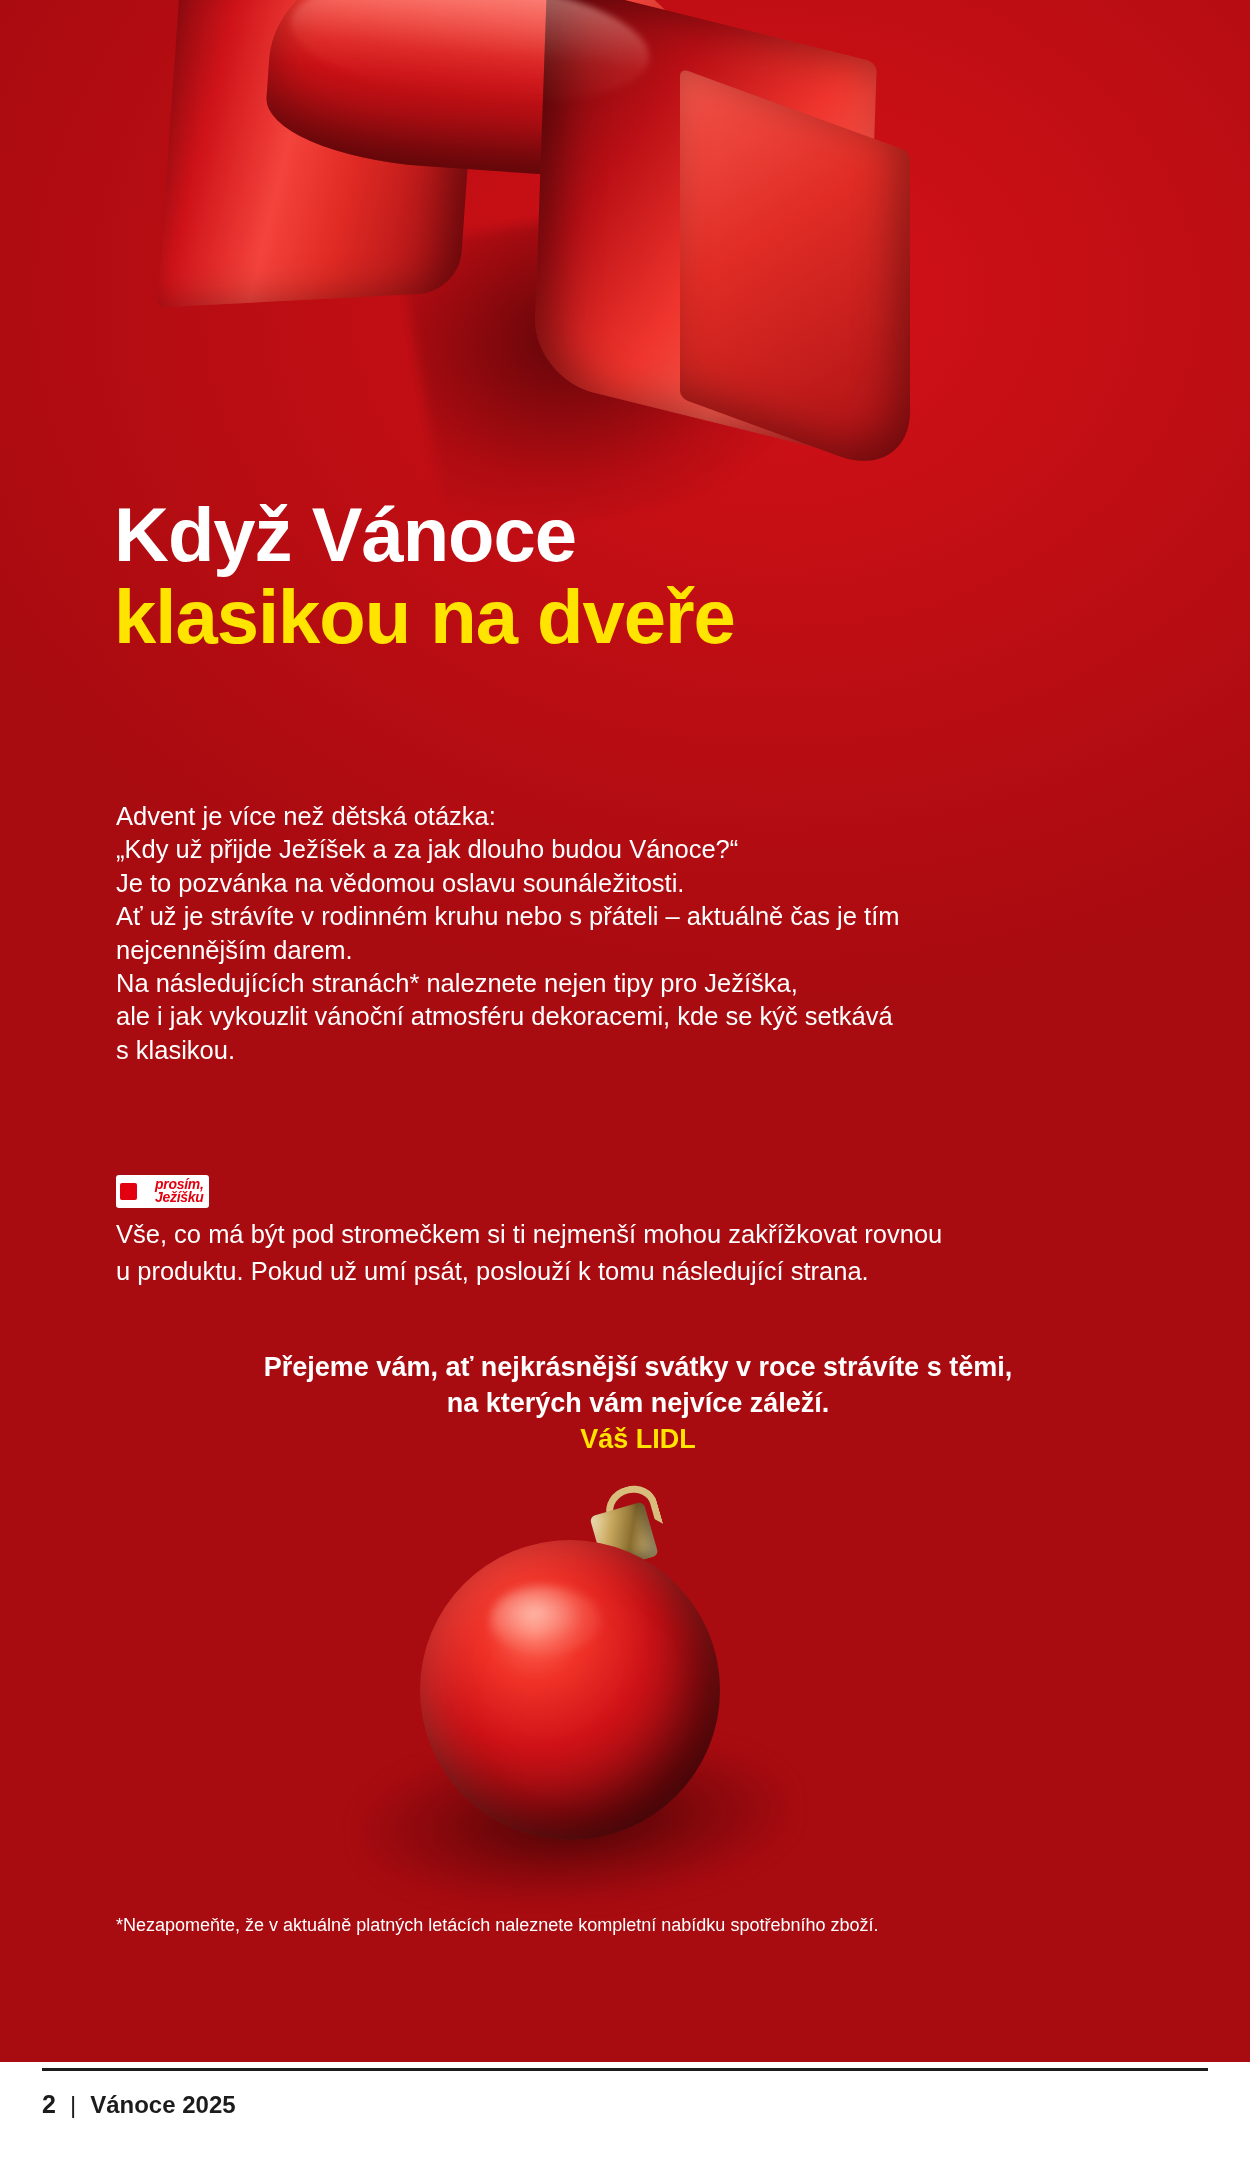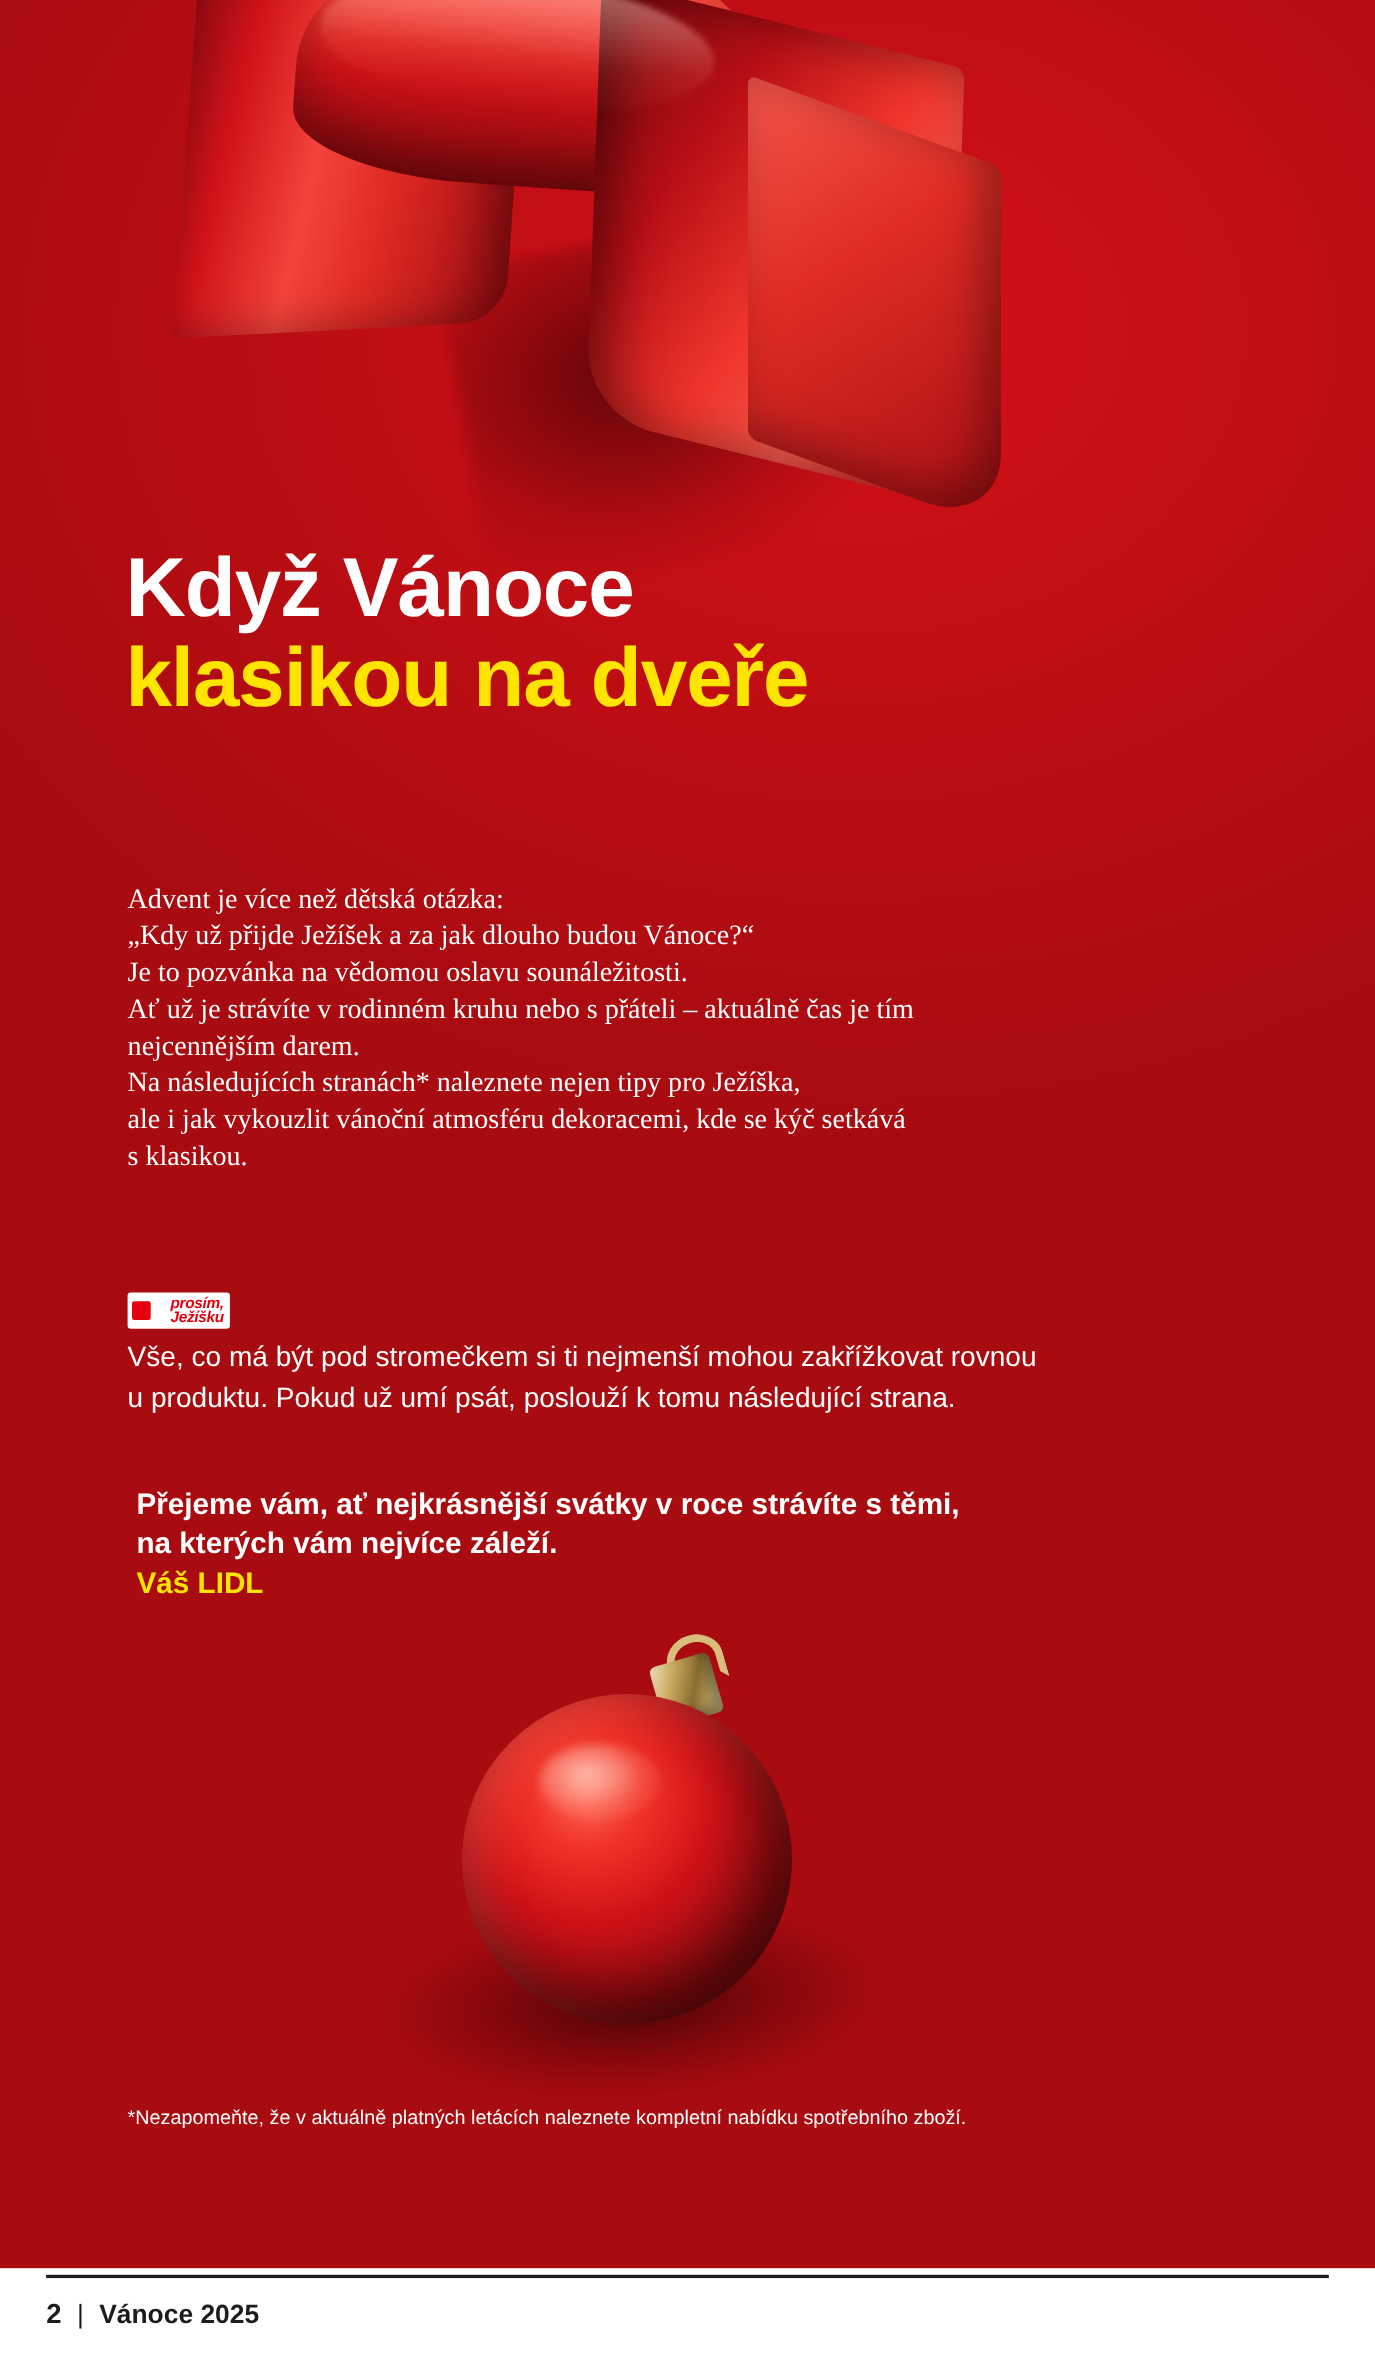--- a/index.html
+++ b/index.html
@@ -123,21 +123,20 @@
 
   
   .body-copy {
     position: absolute;
     left: 116px;
     top: 800px;
     width: 1010px;
     color: #ffffff;
     font-size: 25.5px;
     line-height: 1.31;
-    font-family: Liberation Serif, serif;
   }
   .body-copy p { margin: 0; }
 
   
   .badge-block {
     position: absolute;
     left: 116px;
     top: 1175px;
     width: 1010px;
     color: #ffffff;
@@ -172,27 +171,28 @@
   }
   .badge-paragraph {
     font-size: 25.5px;
     line-height: 1.31;
     margin: 4px 0 0 0;
   }
 
   
   .closing {
     position: absolute;
-    left: 124px;
+    left: 108px;
     top: 1350px;
     width: 1060px;
     color: #ffffff;
     font-weight: 800;
     font-size: 27px;
     line-height: 1.33;
+    text-align: center;
   }
   .closing p { margin: 0; }
   .signature { color: #ffe400; font-weight: 800; }
 
   
   .bauble-wrap {
     position: absolute;
     left: 400px;
     top: 1490px;
     width: 470px;

